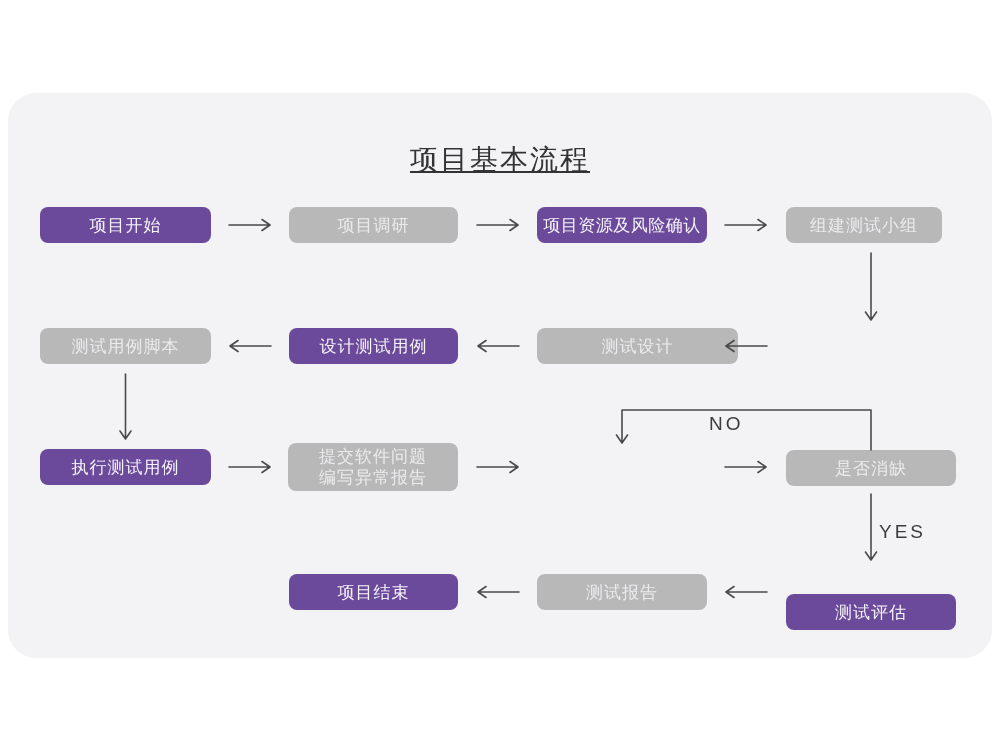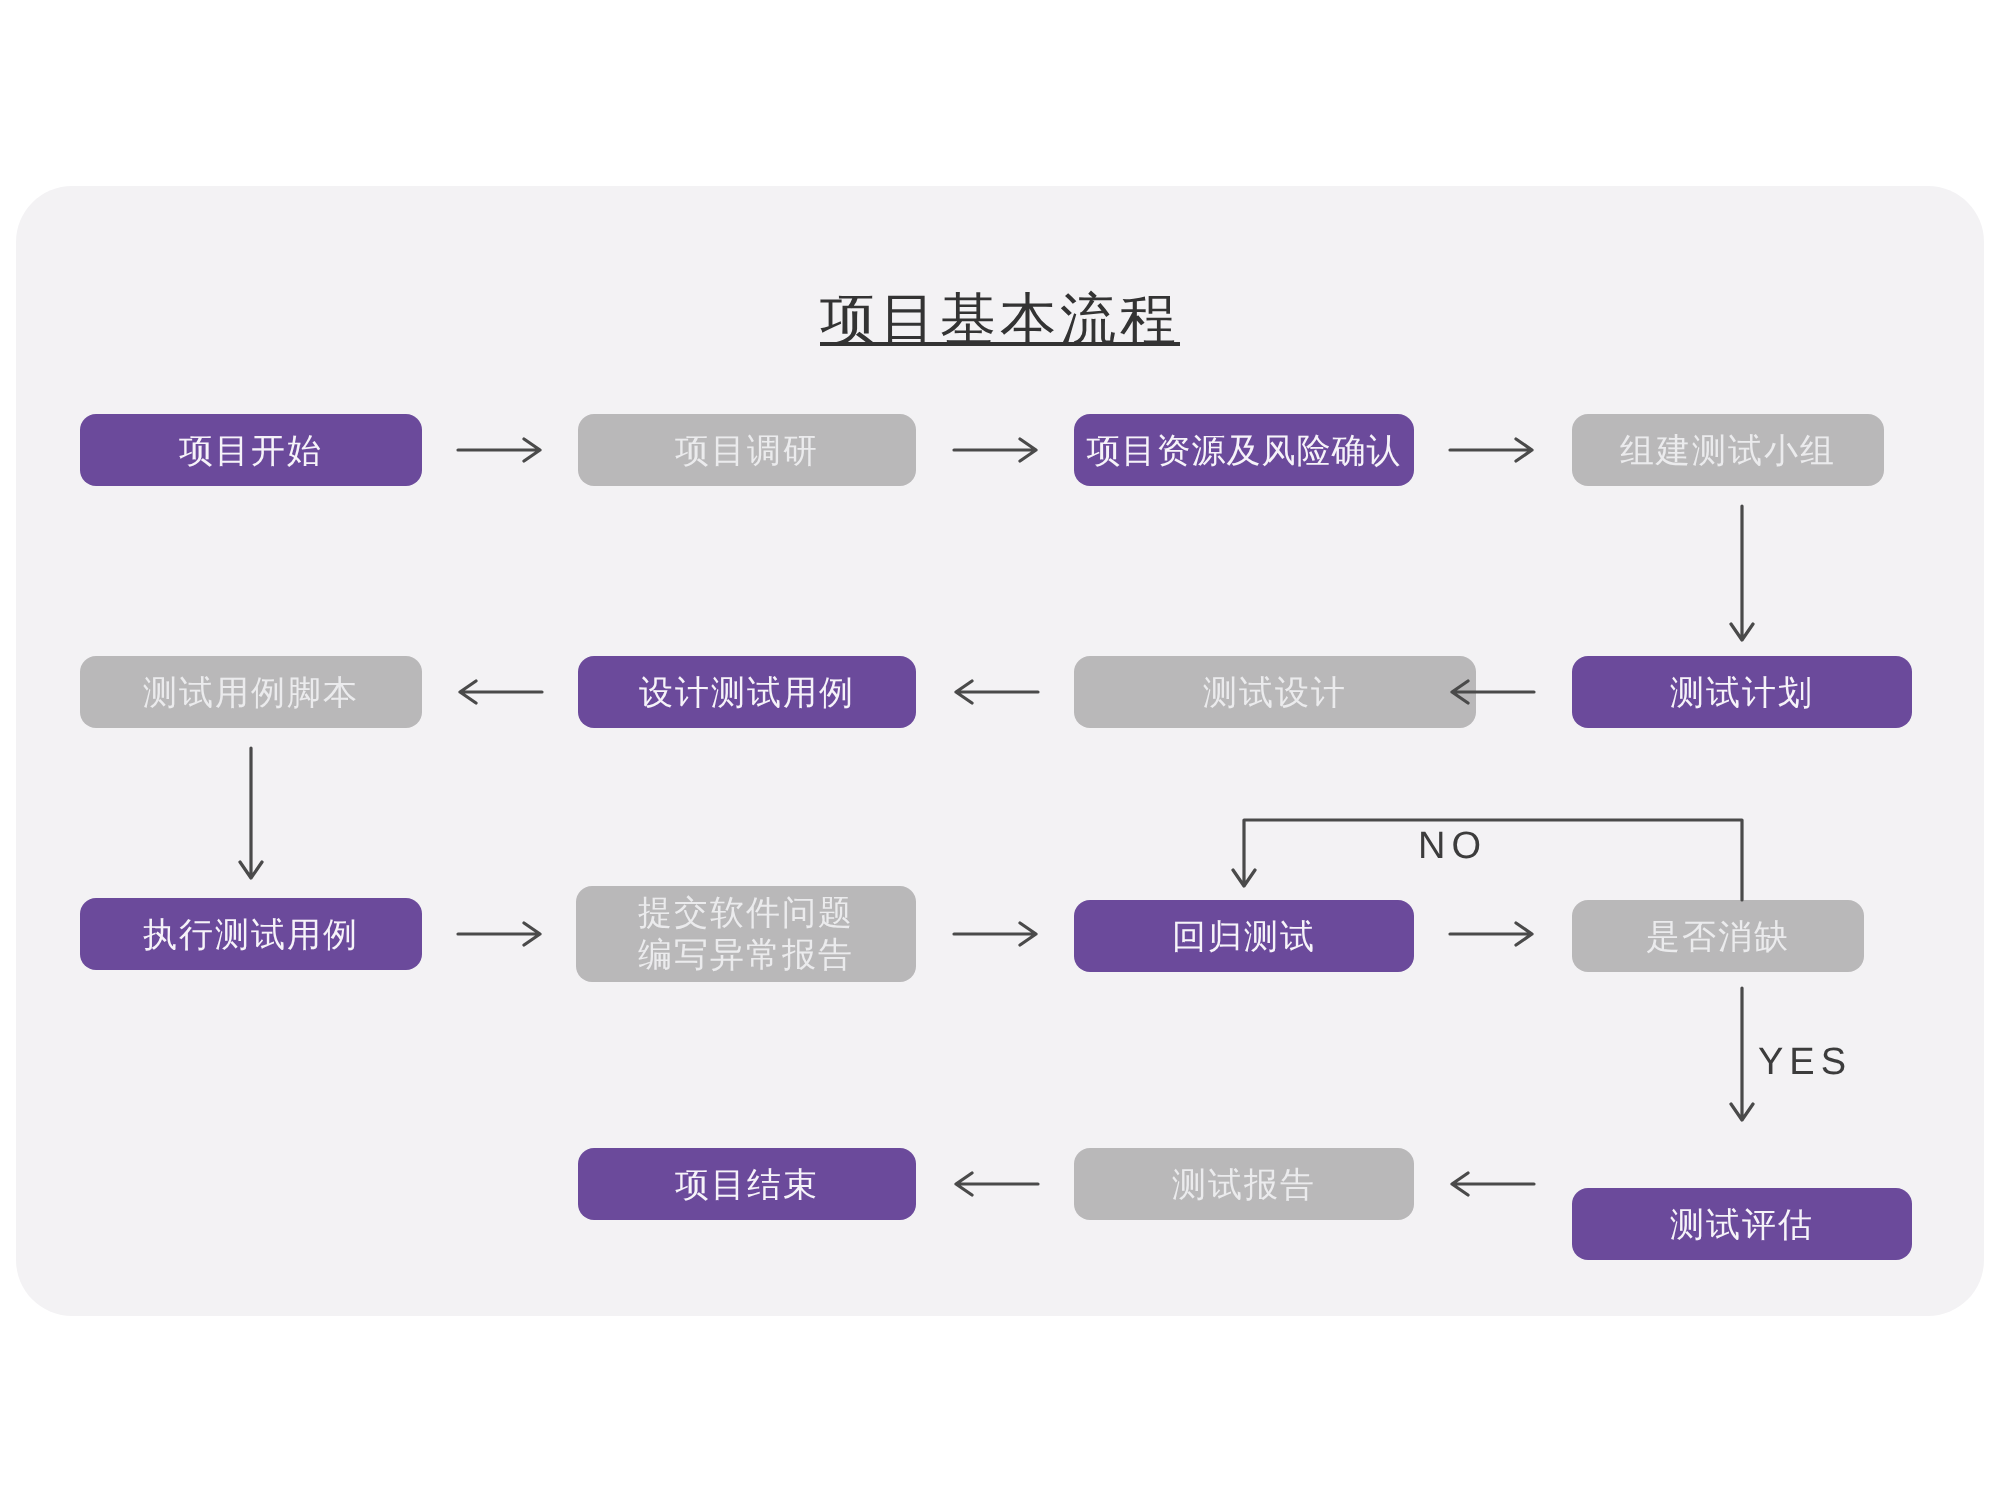--- a/index.html
+++ b/index.html
@@ -42,29 +42,27 @@
   <div class="title">项目基本流程</div>
 
   <div class="node purple" style="left:40px;top:207px;width:171px;">项目开始</div>
   <div class="node gray" style="left:289px;top:207px;width:169px;">项目调研</div>
   <div class="node purple" style="left:537px;top:207px;width:170px;letter-spacing:0.5px;">项目资源及风险确认</div>
   <div class="node gray" style="left:786px;top:207px;width:156px;text-align:right;">组建测试小组</div>
 
   <div class="node gray" style="left:40px;top:328px;width:171px;">测试用例脚本</div>
   <div class="node purple" style="left:289px;top:328px;width:169px;">设计测试用例</div>
   <div class="node gray" style="left:537px;top:328px;width:201px;">测试设计</div>
-  <div class="node purple" style="left:786px;top:328px;width:170px;">测试计划</div>
 
   <div class="node purple" style="left:40px;top:449px;width:171px;">执行测试用例</div>
   <div class="node gray two-line" style="left:288px;top:443px;width:170px;height:48px;">
     <span>提交软件问题</span>
     <span>编写异常报告</span>
   </div>
-  <div class="node purple" style="left:537px;top:450px;width:170px;">回归测试</div>
-  <div class="node gray" style="left:786px;top:450px;width:146px;">是否消缺</div>
+  <div class="node gray" style="left:786px;top:450px;width:170px;">是否消缺</div>
 
   <div class="node purple" style="left:289px;top:574px;width:169px;">项目结束</div>
   <div class="node gray" style="left:537px;top:574px;width:170px;">测试报告</div>
   <div class="node purple" style="left:786px;top:574px;width:170px;margin-top:20px;">测试评估</div>
 
   <svg class="connectors" viewBox="0 0 1000 750" xmlns="http://www.w3.org/2000/svg">
 
     <path d="M229 225 H269 M262 219.5 L270 225 L262 230.5"></path>
     <path d="M477 225 H517 M510 219.5 L518 225 L510 230.5"></path>
     <path d="M725 225 H765 M758 219.5 L766 225 L758 230.5"></path>

